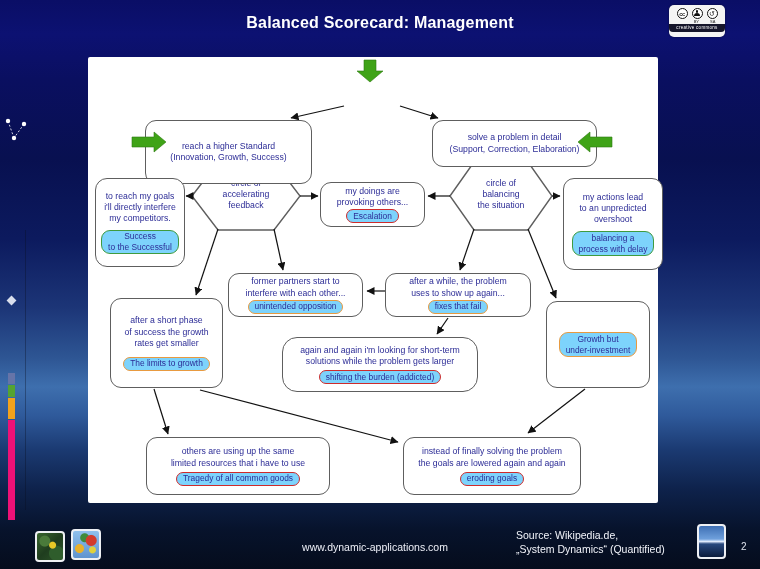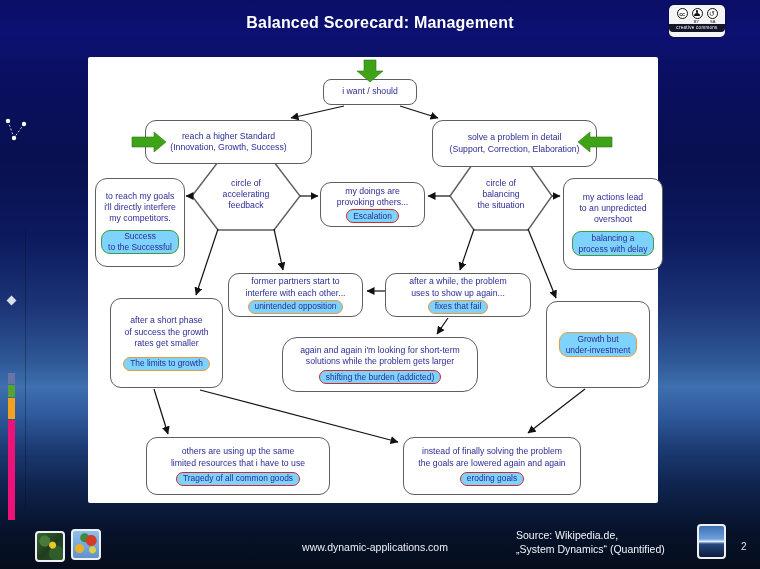--- a/index.html
+++ b/index.html
@@ -121,25 +121,22 @@
     <polygon points="362,139 386,105 440,105 464,139 440,173 386,173" fill="#fff" stroke="#5e5e5e" stroke-width="1.4"></polygon>
   </svg>
 
   <div class="hextext" style="left:112px;top:121px;width:92px;">circle of
 accelerating
 feedback</div>
   <div class="hextext" style="left:369px;top:121px;width:88px;">circle of
 balancing
 the situation</div>
 
-  <div class="node" style="left:235px;top:22px;width:94px;height:26px;border-radius:8px;">
-    <div class="txt">i want / should</div>
-  </div>
-
-  <div class="node" style="left:57px;top:63px;width:167px;height:44px;">
+
+  <div class="node" style="left:57px;top:63px;width:167px;height:64px;">
     <div class="txt">reach a higher Standard
 (Innovation, Growth, Success)</div>
   </div>
 
   <div class="node" style="left:344px;top:63px;width:165px;height:47px;">
     <div class="txt">solve a problem in detail
 (Support, Correction, Elaboration)</div>
   </div>
 
   <div class="node" style="left:7px;top:121px;width:90px;height:89px;gap:6px;border-radius:12px;">

